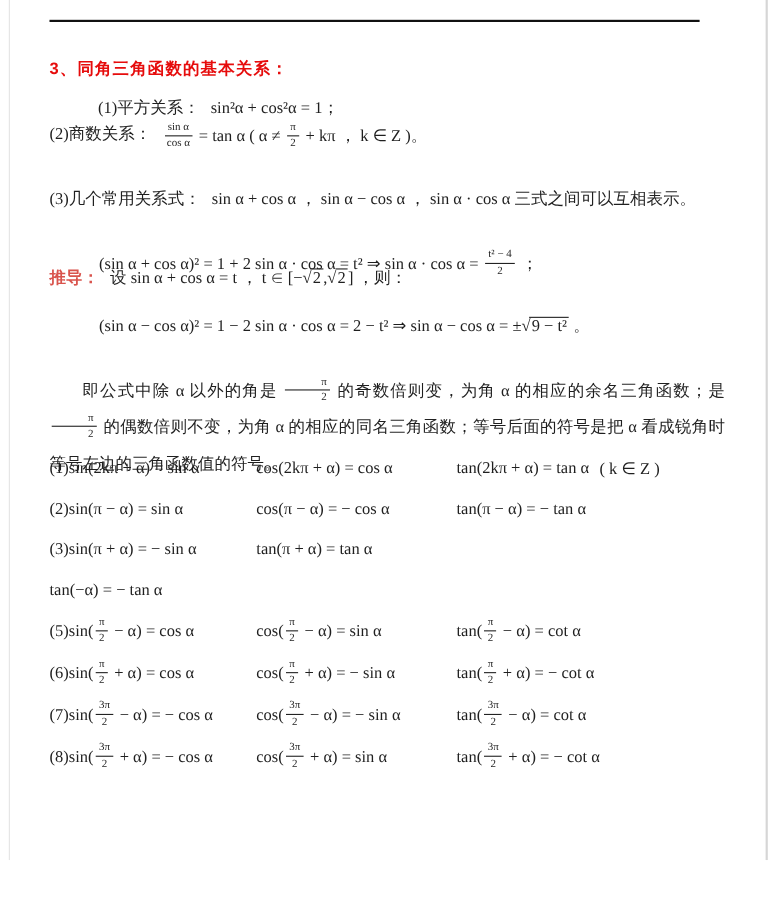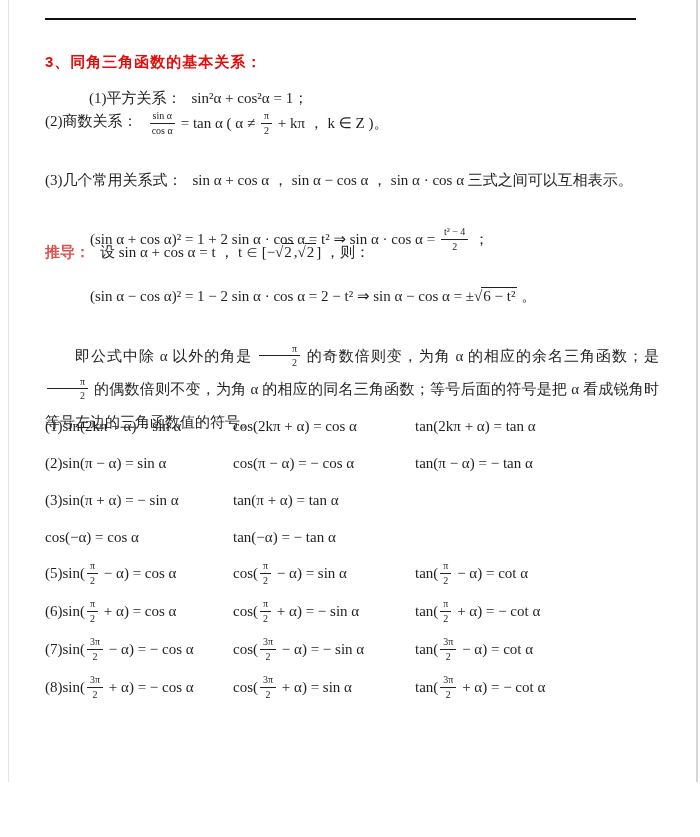--- a/index.html
+++ b/index.html
@@ -71,45 +71,45 @@
 
   <div class="line ld">
     <span class="rlab">推导：</span><span>设 sin α + cos α = t ，  t ∈ [−<span class="sqrt"><span class="rs">√</span><span class="rc">2</span></span>,<span class="sqrt"><span class="rs">√</span><span class="rc">2</span></span>] ，则：</span>
   </div>
 
   <div class="line d1">
     <span>(sin α + cos α)² = 1 + 2 sin α · cos α = t²  ⇒  sin α · cos α = <span class="frac"><span class="fn">t² − 4</span><span class="fd">2</span></span> ；</span>
   </div>
 
   <div class="line d2">
-    <span>(sin α − cos α)² = 1 − 2 sin α · cos α = 2 − t²  ⇒  sin α − cos α = ±<span class="sqrt"><span class="rs">√</span><span class="rc">6 − t²</span></span> 。</span>
+    <span>(sin α − cos α)² = 1 − 2 sin α · cos α = 2 − t²  ⇒  sin α − cos α = ±<span class="sqrt"><span class="rs">√</span><span class="rc">9 − t²</span></span> 。</span>
   </div>
 
 
   <div class="para">即公式中除 α 以外的角是 <span class="frac"><span class="fn">π</span><span class="fd">2</span></span> 的奇数倍则变，为角 α 的相应的余名三角函数；是 <span class="frac"><span class="fn">π</span><span class="fd">2</span></span> 的偶数倍则不变，为角 α 的相应的同名三角函数；等号后面的符号是把 α 看成锐角时等号左边的三角函数值的符号。</div>
 
   <div class="ftable">
       <div class="f-row">
         <div class="f-cell">(1)sin(2kπ + α) = sin α</div>
         <div class="f-cell">cos(2kπ + α) = cos α</div>
         <div class="f-cell">tan(2kπ + α) = tan α</div>
+        <div class="f-cell">( k ∈ Z )</div>
       </div>
       <div class="f-row">
         <div class="f-cell">(2)sin(π − α) = sin α</div>
         <div class="f-cell">cos(π − α) = − cos α</div>
         <div class="f-cell">tan(π − α) = − tan α</div>
         <div class="f-cell"></div>
       </div>
       <div class="f-row">
         <div class="f-cell">(3)sin(π + α) = − sin α</div>
         <div class="f-cell">tan(π + α) = tan α</div>
         <div class="f-cell"></div>
       </div>
       <div class="f-row">
-        <div class="f-cell">cos(−α) = cos α</div>
         <div class="f-cell">tan(−α) = − tan α</div>
         <div class="f-cell"></div>
       </div>
       <div class="f-row tall">
         <div class="f-cell">(5)sin(<span class="frac"><span class="fn">π</span><span class="fd">2</span></span> − α) = cos α</div>
         <div class="f-cell">cos(<span class="frac"><span class="fn">π</span><span class="fd">2</span></span> − α) = sin α</div>
         <div class="f-cell">tan(<span class="frac"><span class="fn">π</span><span class="fd">2</span></span> − α) = cot α</div>
         <div class="f-cell"></div>
       </div>
       <div class="f-row tall">

